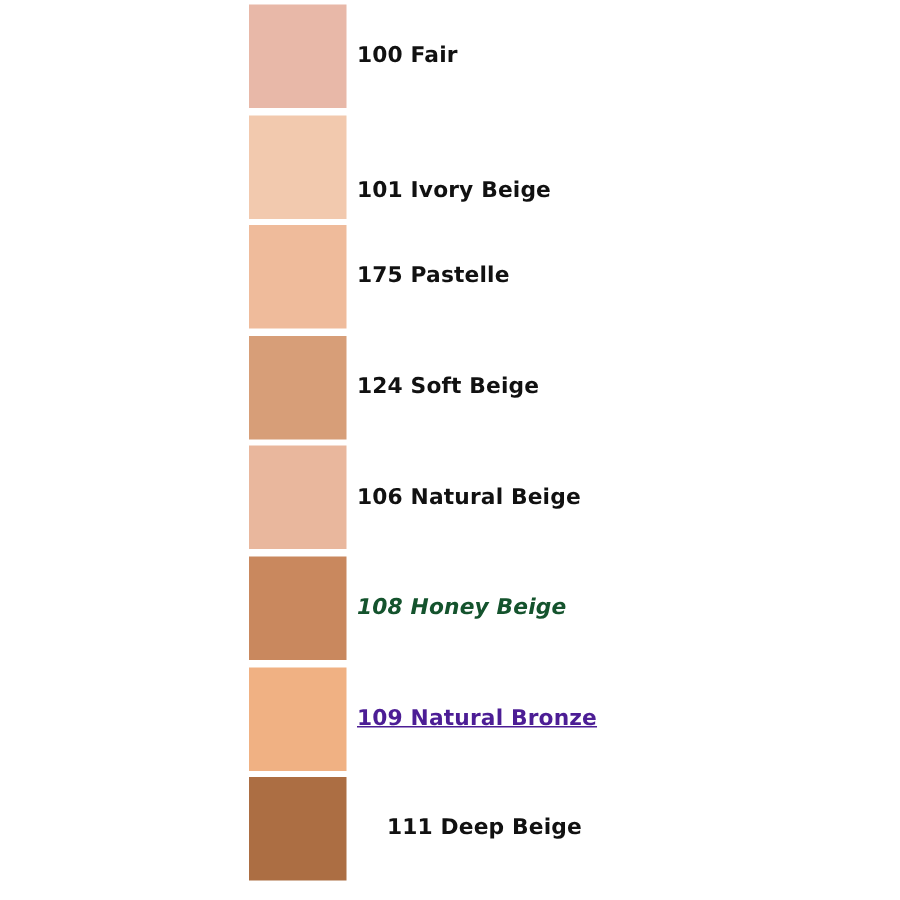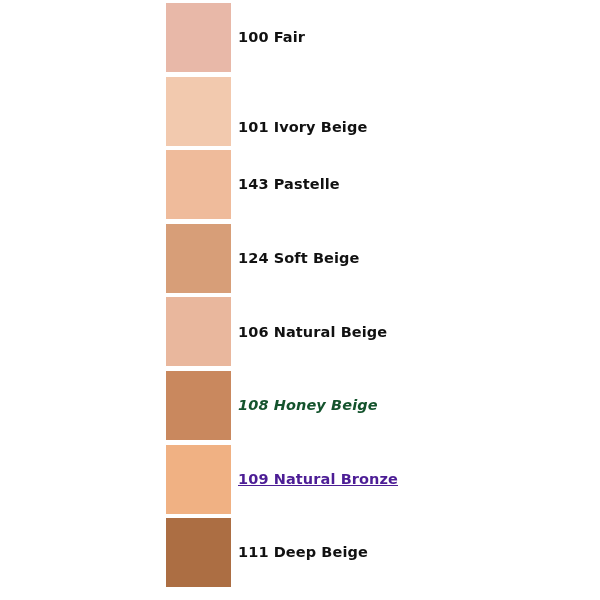--- a/index.html
+++ b/index.html
@@ -38,20 +38,21 @@
     display: flex;
     flex-direction: row;
     align-items: center;
     height: 69px;
     margin-bottom: 4.6px;
     padding-left: 30px;
   }
 
   .shade-row:last-child {
     margin-bottom: 0;
+    gap: 20px;
   }
 
   .swatch {
     width: 65px;
     height: 69px;
     flex: 0 0 65px;
     background: #e8b8a8;
   }
 
   .shade-label {
@@ -76,21 +77,21 @@
       <div class="shade-label" style="color: rgb(17, 17, 17);">100 Fair</div>
     </div>
 
     <div class="shade-row">
       <div class="swatch" style="background: rgb(242, 201, 174);"></div>
       <div class="shade-label" style="color: rgb(17, 17, 17); margin-top: 32px;">101 Ivory Beige</div>
     </div>
 
     <div class="shade-row">
       <div class="swatch" style="background: rgb(239, 187, 155);"></div>
-      <div class="shade-label" style="color: rgb(17, 17, 17);">143 Pastelle</div>
+      <div class="shade-label" style="color: rgb(17, 17, 17);">175 Pastelle</div>
     </div>
 
     <div class="shade-row">
       <div class="swatch" style="background: rgb(215, 158, 120);"></div>
       <div class="shade-label" style="color: rgb(17, 17, 17);">124 Soft Beige</div>
     </div>
 
     <div class="shade-row">
       <div class="swatch" style="background: rgb(233, 183, 157);"></div>
       <div class="shade-label" style="color: rgb(17, 17, 17);">106 Natural Beige</div>

